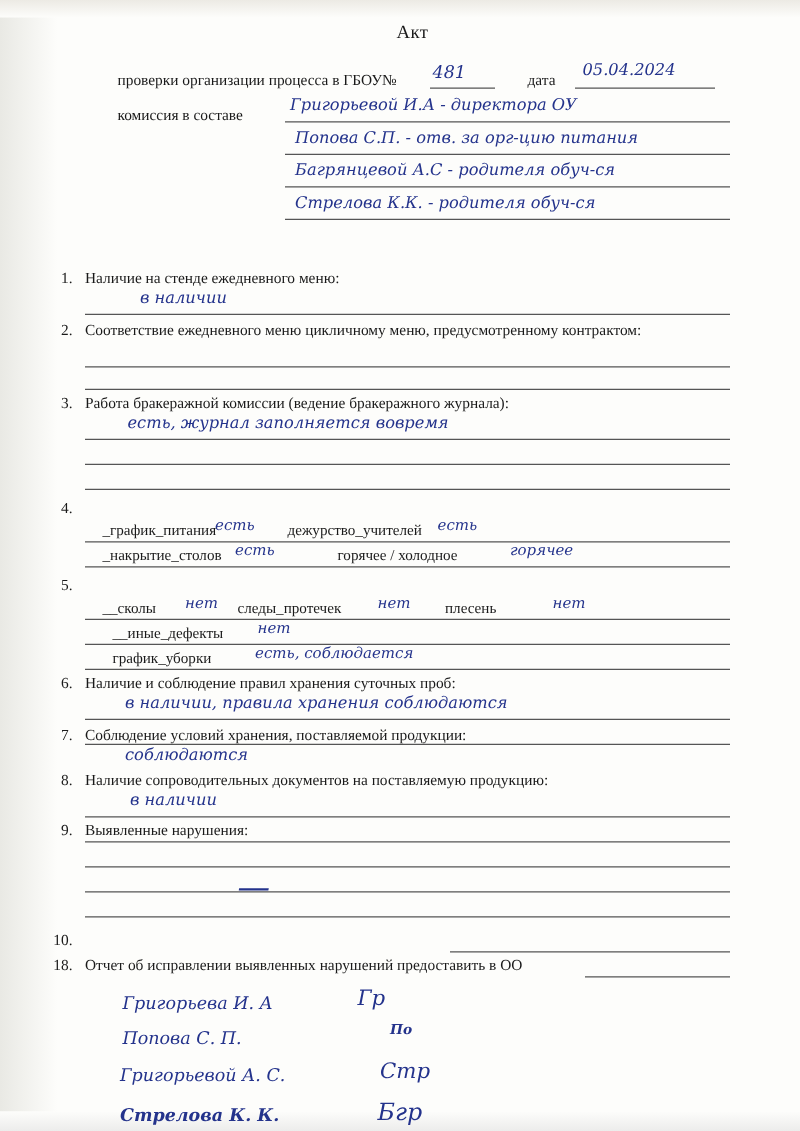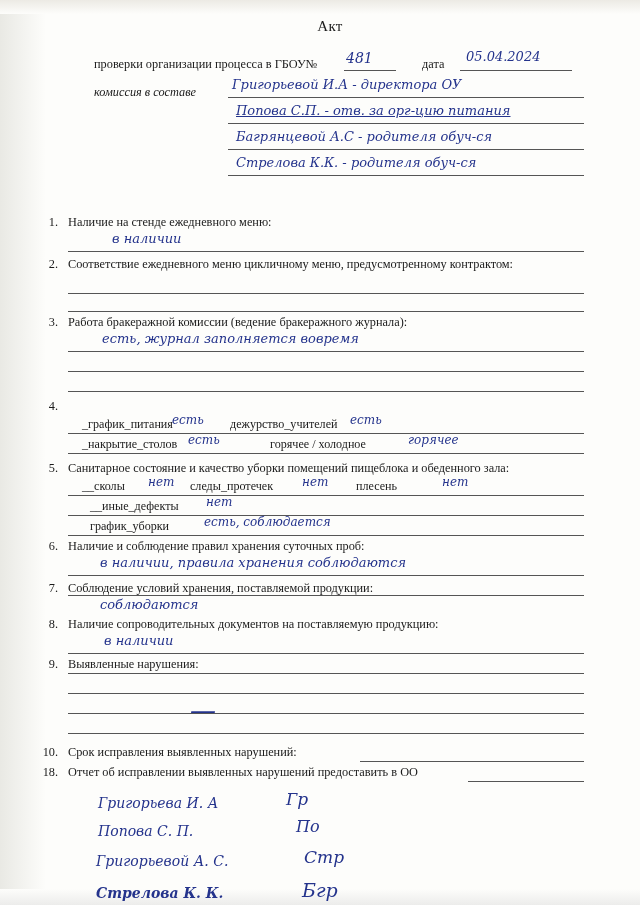--- a/index.html
+++ b/index.html
@@ -102,26 +102,26 @@
     <div style="position:relative;height:150px;">
 
       <div class="item" style="left:34px; top:12px;">проверки организации процесса в ГБОУ№</div>
       <div class="hw s1" style="left:286px; top:5px;">481</div>
       <div class="rule" style="left:284px; top:25px; width:52px;"></div>
 
       <div class="item" style="left:362px; top:12px;">дата</div>
       <div class="hw s2" style="left:406px; top:4px;">05.04.2024</div>
       <div class="rule" style="left:400px; top:25px; width:112px;"></div>
 
-      <div class="item" style="left:34px; top:40px;font-style:italic;">комиссия в составе</div>
+      <div class="item" style="left:34px; top:40px;">комиссия в составе</div>
 
       <div class="hw s2" style="left:172px; top:32px;">Григорьевой И.А - директора ОУ</div>
       <div class="rule" style="left:168px; top:52px; width:356px;"></div>
 
-      <div class="hw s2" style="left:176px; top:58px;text-decoration:underline;">Попова С.П. - отв. за орг-цию питания</div>
+      <div class="hw s2" style="left:176px; top:58px;">Попова С.П. - отв. за орг-цию питания</div>
       <div class="rule" style="left:168px; top:78px; width:356px;"></div>
 
       <div class="hw s2" style="left:176px; top:84px;">Багрянцевой А.С - родителя обуч-ся</div>
       <div class="rule" style="left:168px; top:104px; width:356px;"></div>
 
       <div class="hw s2" style="left:176px; top:110px;">Стрелова К.К. - родителя обуч-ся</div>
       <div class="rule" style="left:168px; top:130px; width:356px;"></div>
     </div>
 
     <div class="num-list" style="height:650px;">
@@ -151,21 +151,20 @@
       <div class="hw s3" style="left:290px; top:214px;">есть</div>
       <div class="rule" style="left:8px; top:234px; width:516px;"></div>
 
       <div class="sub" style="left:22px; top:238px;">_накрытие_столов</div>
       <div class="hw s3" style="left:128px; top:234px;">есть</div>
       <div class="sub" style="left:210px; top:238px;">горячее / холодное</div>
       <div class="hw s3" style="left:348px; top:234px;">горячее</div>
       <div class="rule" style="left:8px; top:254px; width:516px;"></div>
 
       <div class="idx" style="left:-22px; top:262px;">5.</div>
-      <div class="item" style="left:8px; top:262px;">Санитарное состояние и качество уборки помещений пищеблока и обеденного зала:</div>
 
       <div class="sub" style="left:22px; top:280px;">__сколы</div>
       <div class="hw s3" style="left:88px; top:276px;">нет</div>
       <div class="sub" style="left:130px; top:280px;">следы_протечек</div>
       <div class="hw s3" style="left:242px; top:276px;">нет</div>
       <div class="sub" style="left:296px; top:280px;">плесень</div>
       <div class="hw s3" style="left:382px; top:276px;">нет</div>
       <div class="rule" style="left:8px; top:296px; width:516px;"></div>
 
       <div class="sub" style="left:30px; top:300px;">__иные_дефекты</div>
@@ -193,34 +192,33 @@
       <div class="rule" style="left:8px; top:474px; width:516px;"></div>
 
       <div class="idx" style="left:-22px; top:458px;">9.</div>
       <div class="item" style="left:8px; top:458px;">Выявленные нарушения:</div>
       <div class="rule" style="left:8px; top:494px; width:516px;"></div>
       <div class="rule" style="left:8px; top:514px; width:516px;"></div>
       <div class="rule" style="left:8px; top:534px; width:516px;"></div>
       <div class="hw s1" style="left:130px; top:496px; font-size:26px;">—</div>
 
       <div class="idx" style="left:-26px; top:546px; width:24px;">10.</div>
-      <div class="item" style="left:8px; top:546px;">Срок исправления выявленных нарушений:</div>
       <div class="rule" style="left:300px; top:562px; width:224px;"></div>
 
       <div class="idx" style="left:-26px; top:566px; width:24px;">18.</div>
       <div class="item" style="left:8px; top:566px;">Отчет об исправлении выявленных нарушений предоставить в ОО</div>
       <div class="rule" style="left:408px; top:582px; width:116px;"></div>
       <div class="hw s2" style="left:452px; top:566px;"></div>
 
       <div class="sig-block" style="left:0px; top:596px; width:520px; height:130px;">
         <div class="hw s1" style="left:38px; top:0px;">Григорьева И. А</div>
         <div class="hw s1" style="left:226px; top:-6px; font-size:17px;">Гр</div>
 
         <div class="hw s1" style="left:38px; top:28px;">Попова   С. П.</div>
-        <div class="hw s1" style="left:236px; top:22px; font-size:16px;">По</div>
+        <div class="hw s1" style="left:252px; top:22px; font-size:11px;font-weight:bold;">По</div>
 
         <div class="hw s1" style="left:36px; top:58px;">Григорьевой  А. С.</div>
         <div class="hw s1" style="left:244px; top:52px; font-size:17px;">Стр</div>
 
         <div class="hw s1" style="left:36px; top:90px;font-weight:bold;">Стрелова К. К.</div>
         <div class="hw s1" style="left:242px; top:84px; font-size:19px;">Бгр</div>
       </div>
 
     </div>
   </div>

